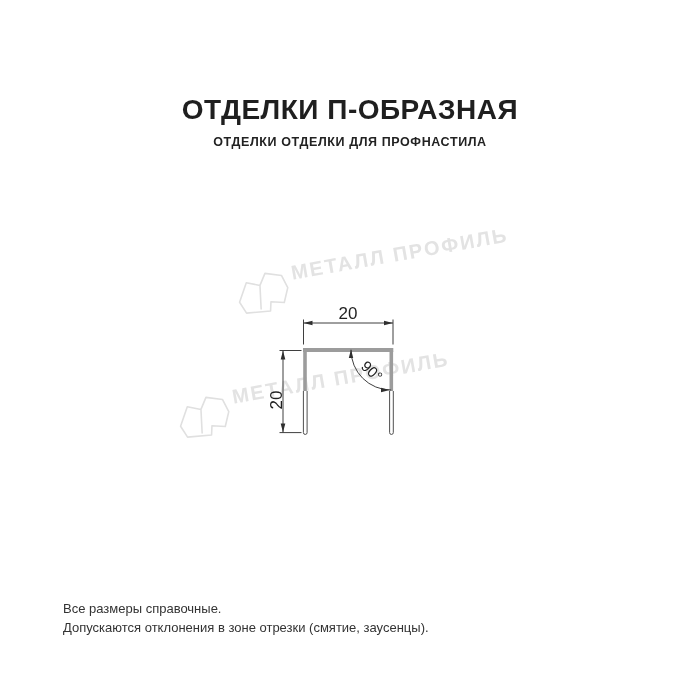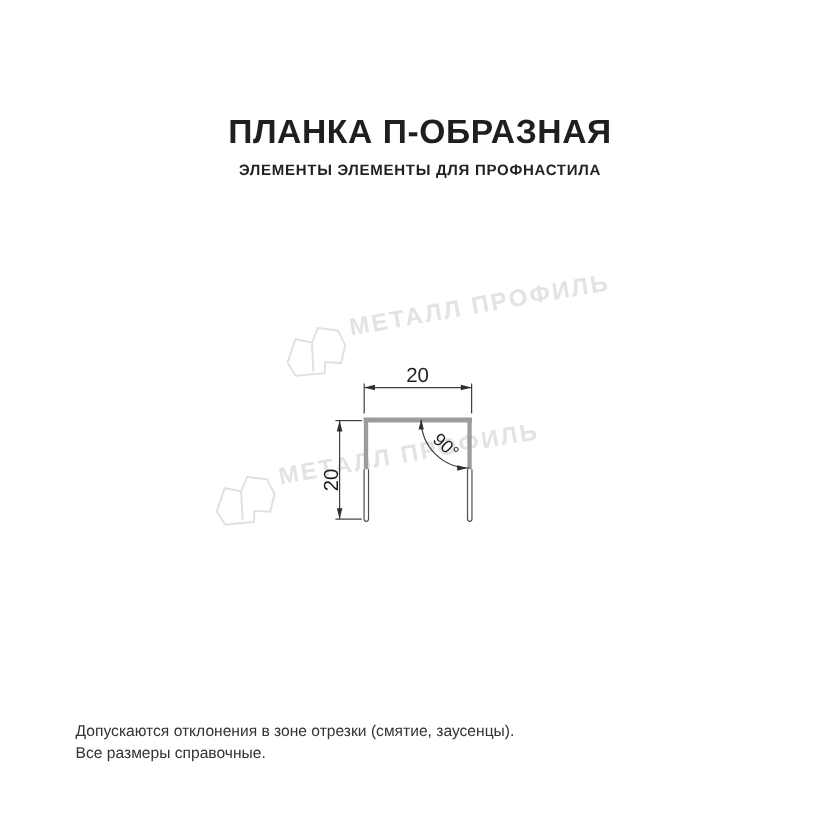--- a/index.html
+++ b/index.html
@@ -36,22 +36,22 @@
   }
   .angle-text{
     font-family:"Liberation Sans", sans-serif;
     font-size:15px;fill:#1f1f1f;
   }
 </style>
 </head>
 <body>
 
 <div class="header">
-  <h1 class="title"><span>ПЛАНКА П-ОБРАЗНАЯ</span><br></h1>
-  <div class="subtitle">ЭЛЕМЕНТЫ ЭЛЕМЕНТЫ ДЛЯ ПРОФНАСТИЛА</div>
+  <h1 class="title"><span>ОТДЕЛКИ П-ОБРАЗНАЯ</span><br></h1>
+  <div class="subtitle">ОТДЕЛКИ ОТДЕЛКИ ДЛЯ ПРОФНАСТИЛА</div>
 </div>
 
 <svg class="drawing-svg" viewBox="0 0 700 700" xmlns="http://www.w3.org/2000/svg">
 
   <g transform="translate(242,316) rotate(-10)">
     <path transform="translate(0,-40)" d="M0,26 L10,8 L23,13 L30,2 L46,7 L50,20 L44,34 L31,31 L29,40 L5,38 Z M23,13 L20,37" fill="none" stroke="#e0e0e0" stroke-width="1.6" stroke-linejoin="round"></path>
     <text class="wm-text" x="56" y="-27" fill="#e3e3e3">МЕТАЛЛ ПРОФИЛЬ</text>
   </g>
 
   <g transform="translate(183,440) rotate(-10)">
@@ -87,15 +87,15 @@
 
   <g>
     <path d="M351,349.8 A40,40 0 0 0 391.2,390" fill="none" stroke="#3f3f3f" stroke-width="1"></path>
     <polygon points="351,349.3 348.8,358 353.2,358" fill="#2f2f2f"></polygon>
     <polygon points="389.8,390 381,387.8 381,392.2" fill="#2f2f2f"></polygon>
     <text class="angle-text" x="372" y="376.5" text-anchor="middle" transform="rotate(42 372 371)">90°</text>
   </g>
 </svg>
 
 <div class="footer">
+  <div>Все размеры справочные.</div>
   <div>Допускаются отклонения в зоне отрезки (смятие, заусенцы).</div>
-  <div>Все размеры справочные.</div>
 </div>
 
 </body></html>

